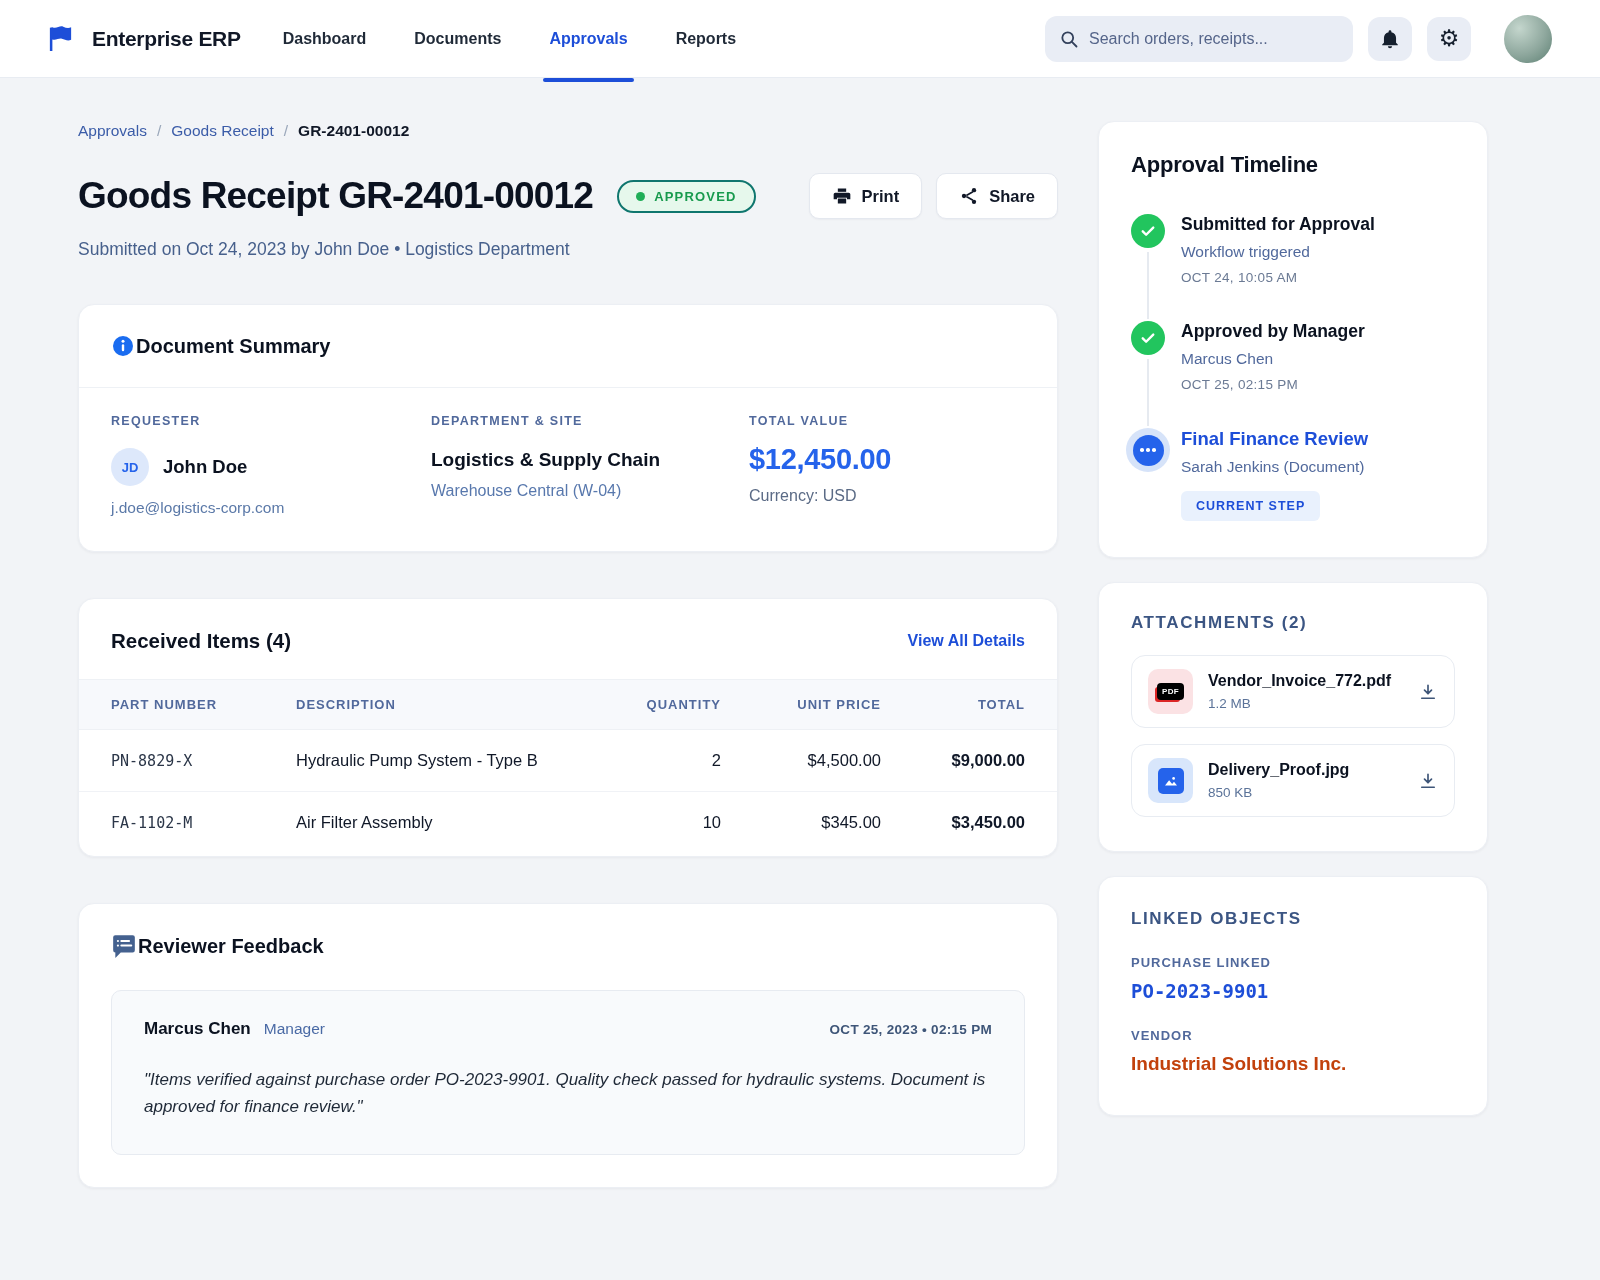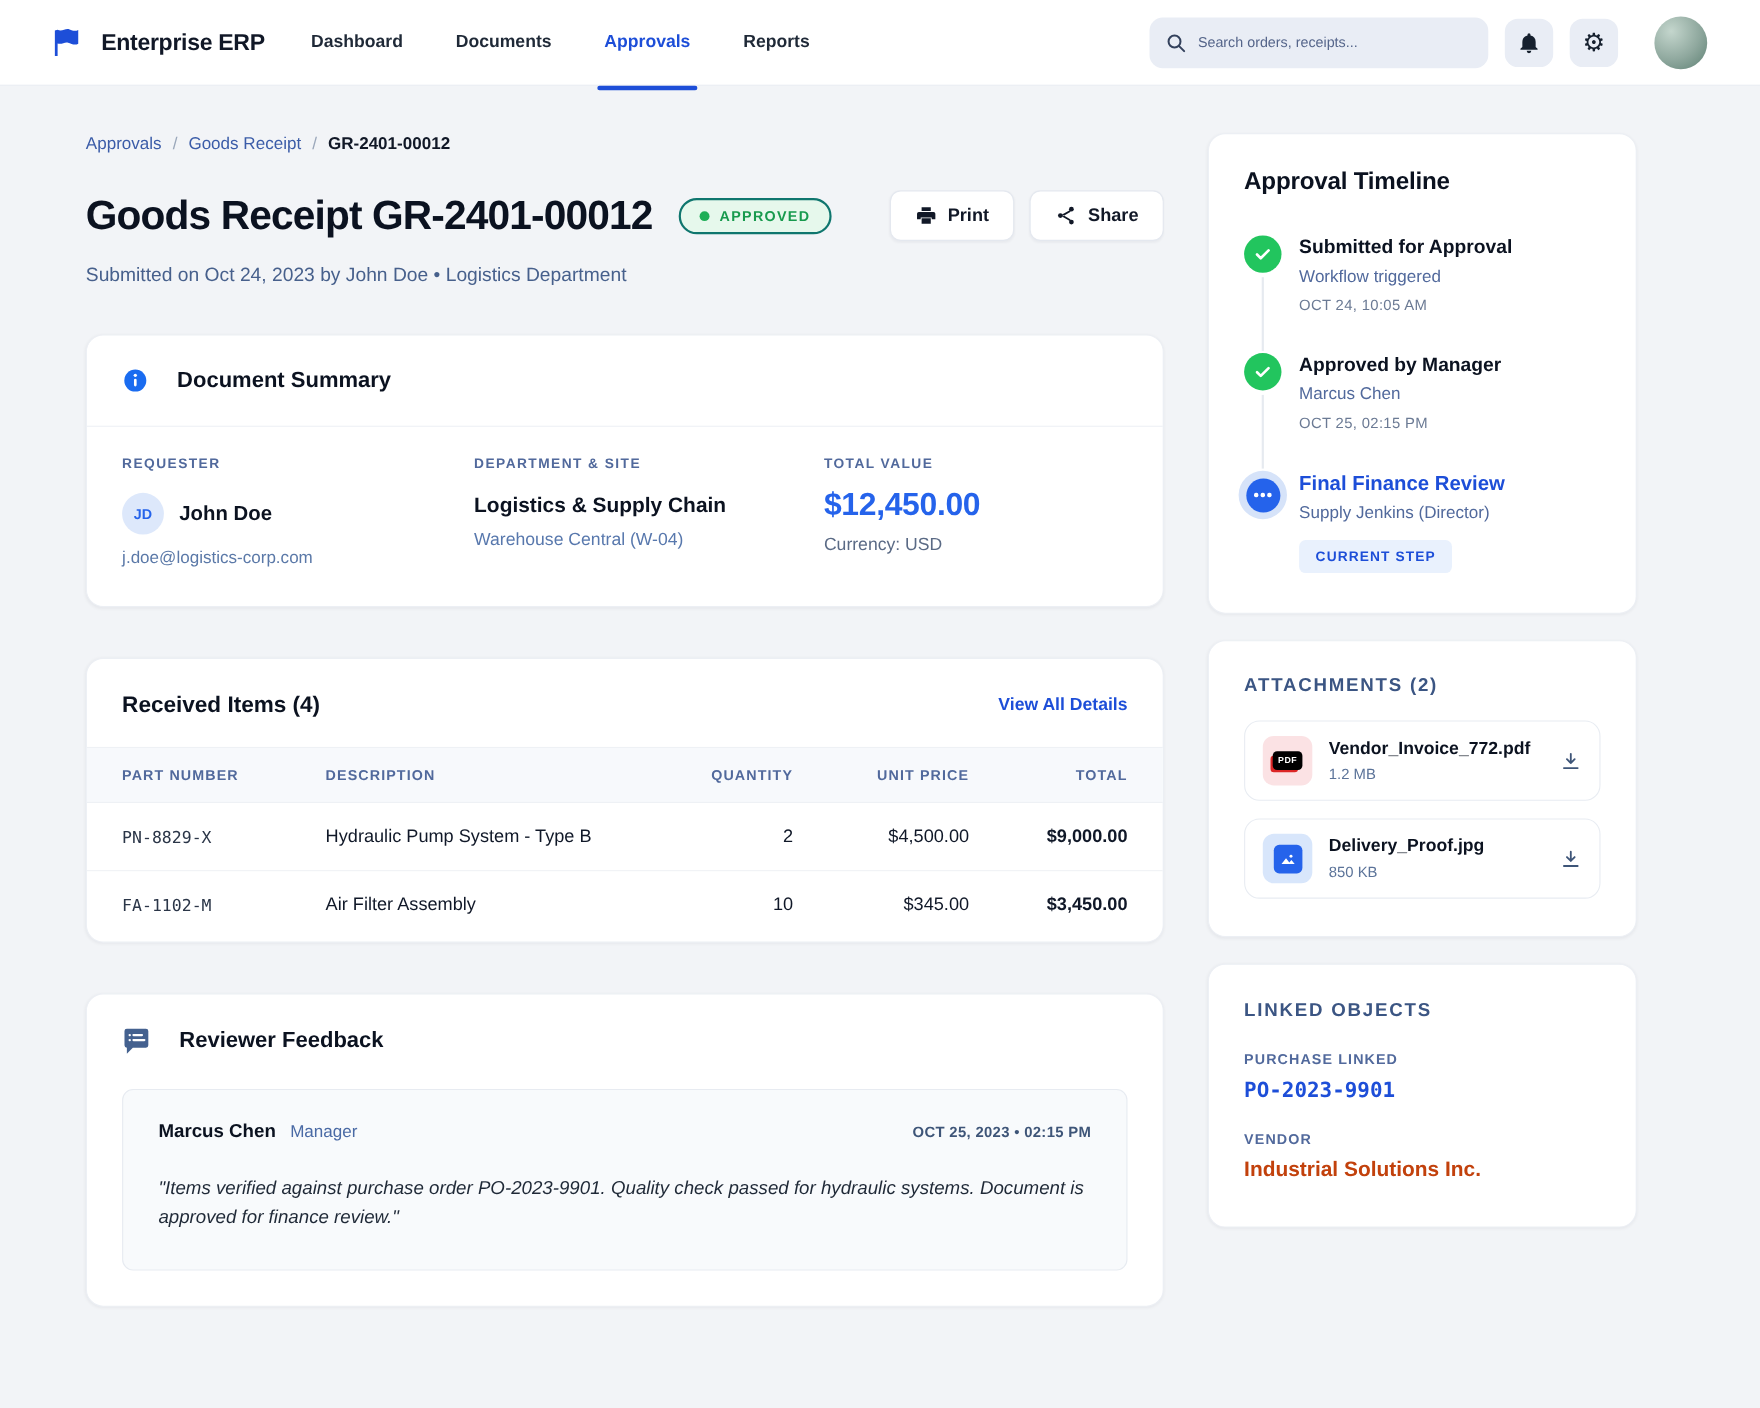--- a/index.html
+++ b/index.html
@@ -28,21 +28,21 @@
     content:""; position:absolute; left:-6px; right:-6px; bottom:-5px; height:4px;
     background:#1d4ed8; border-radius:2px;
   }
   .top-right { margin-left:auto; display:flex; align-items:center; gap:15px; }
   .searchbox {
     width:308px; height:46px; background:#e9edf5; border-radius:12px;
     display:flex; align-items:center; padding:0 14px; gap:10px;
   }
   .searchbox input {
     border:none; outline:none; background:transparent; width:100%;
-    font-family:"Liberation Sans", sans-serif; font-size:13px; color:#33415c;
+    font-family:"Liberation Sans", sans-serif; font-size:16px; color:#33415c;
   }
   .searchbox input::placeholder { color:#55658a; opacity:1; }
   .icon-btn {
     width:44px; height:44px; background:#e9edf5; border:none; border-radius:12px;
     display:flex; align-items:center; justify-content:center; cursor:pointer;
   }
   .gear-glyph { font-size:23px; line-height:1; color:#16202e; }
   .avatar {
     width:48px; height:48px; border-radius:50%; margin-left:18px; cursor:pointer;
     background:radial-gradient(circle at 32% 28%, #c4d6cd 0%, #8fa89e 55%, #5c7f72 100%);
@@ -77,21 +77,21 @@
 
   
   .card {
     background:#ffffff; border:1px solid #eceff4; border-radius:16px;
     box-shadow:0 1px 3px rgba(16,24,40,.05);
   }
   .main-col .card { margin-top:46px; }
   .main-col .card:first-of-type { margin-top:44px; }
 
   
-  .card-head { display:flex; align-items:center; gap:26px; padding:29px 32px; }
+  .card-head { display:flex; align-items:center; gap:1px; padding:29px 32px; }
   .card-head-title { font-size:20px; font-weight:800; color:#0b1220; }
   .summary-divider { height:1px; background:#eef1f5; }
   .summary-grid { display:grid; grid-template-columns:320px 318px 1fr; padding:26px 32px 34px; }
   .field-label { font-size:12.5px; font-weight:800; letter-spacing:1.3px; color:#51699c; }
   .requester-row { display:flex; align-items:center; gap:14px; margin-top:20px; }
   .jd-avatar {
     width:38px; height:38px; border-radius:50%; background:#dde8fb;
     display:flex; align-items:center; justify-content:center;
     color:#2563eb; font-size:13px; font-weight:800;
   }
@@ -406,21 +406,21 @@
           <span class="current-icon-halo">
             <span class="current-icon">
                 <i></i>
                 <i></i>
                 <i></i>
               </span>
           </span>
         </div>
         <div>
           <div class="step-title">Final Finance Review</div>
-          <div class="step-sub">Supply Jenkins (Director)</div>
+          <div class="step-sub">Sarah Jenkins (Document)</div>
           <span class="current-badge">CURRENT STEP</span>
         </div>
       </div>
     </section>
 
     <section class="card attach-card">
       <h2 class="side-heading">ATTACHMENTS (2)</h2>
 
       <div class="file-row">
         <span class="file-thumb thumb-pdf">

